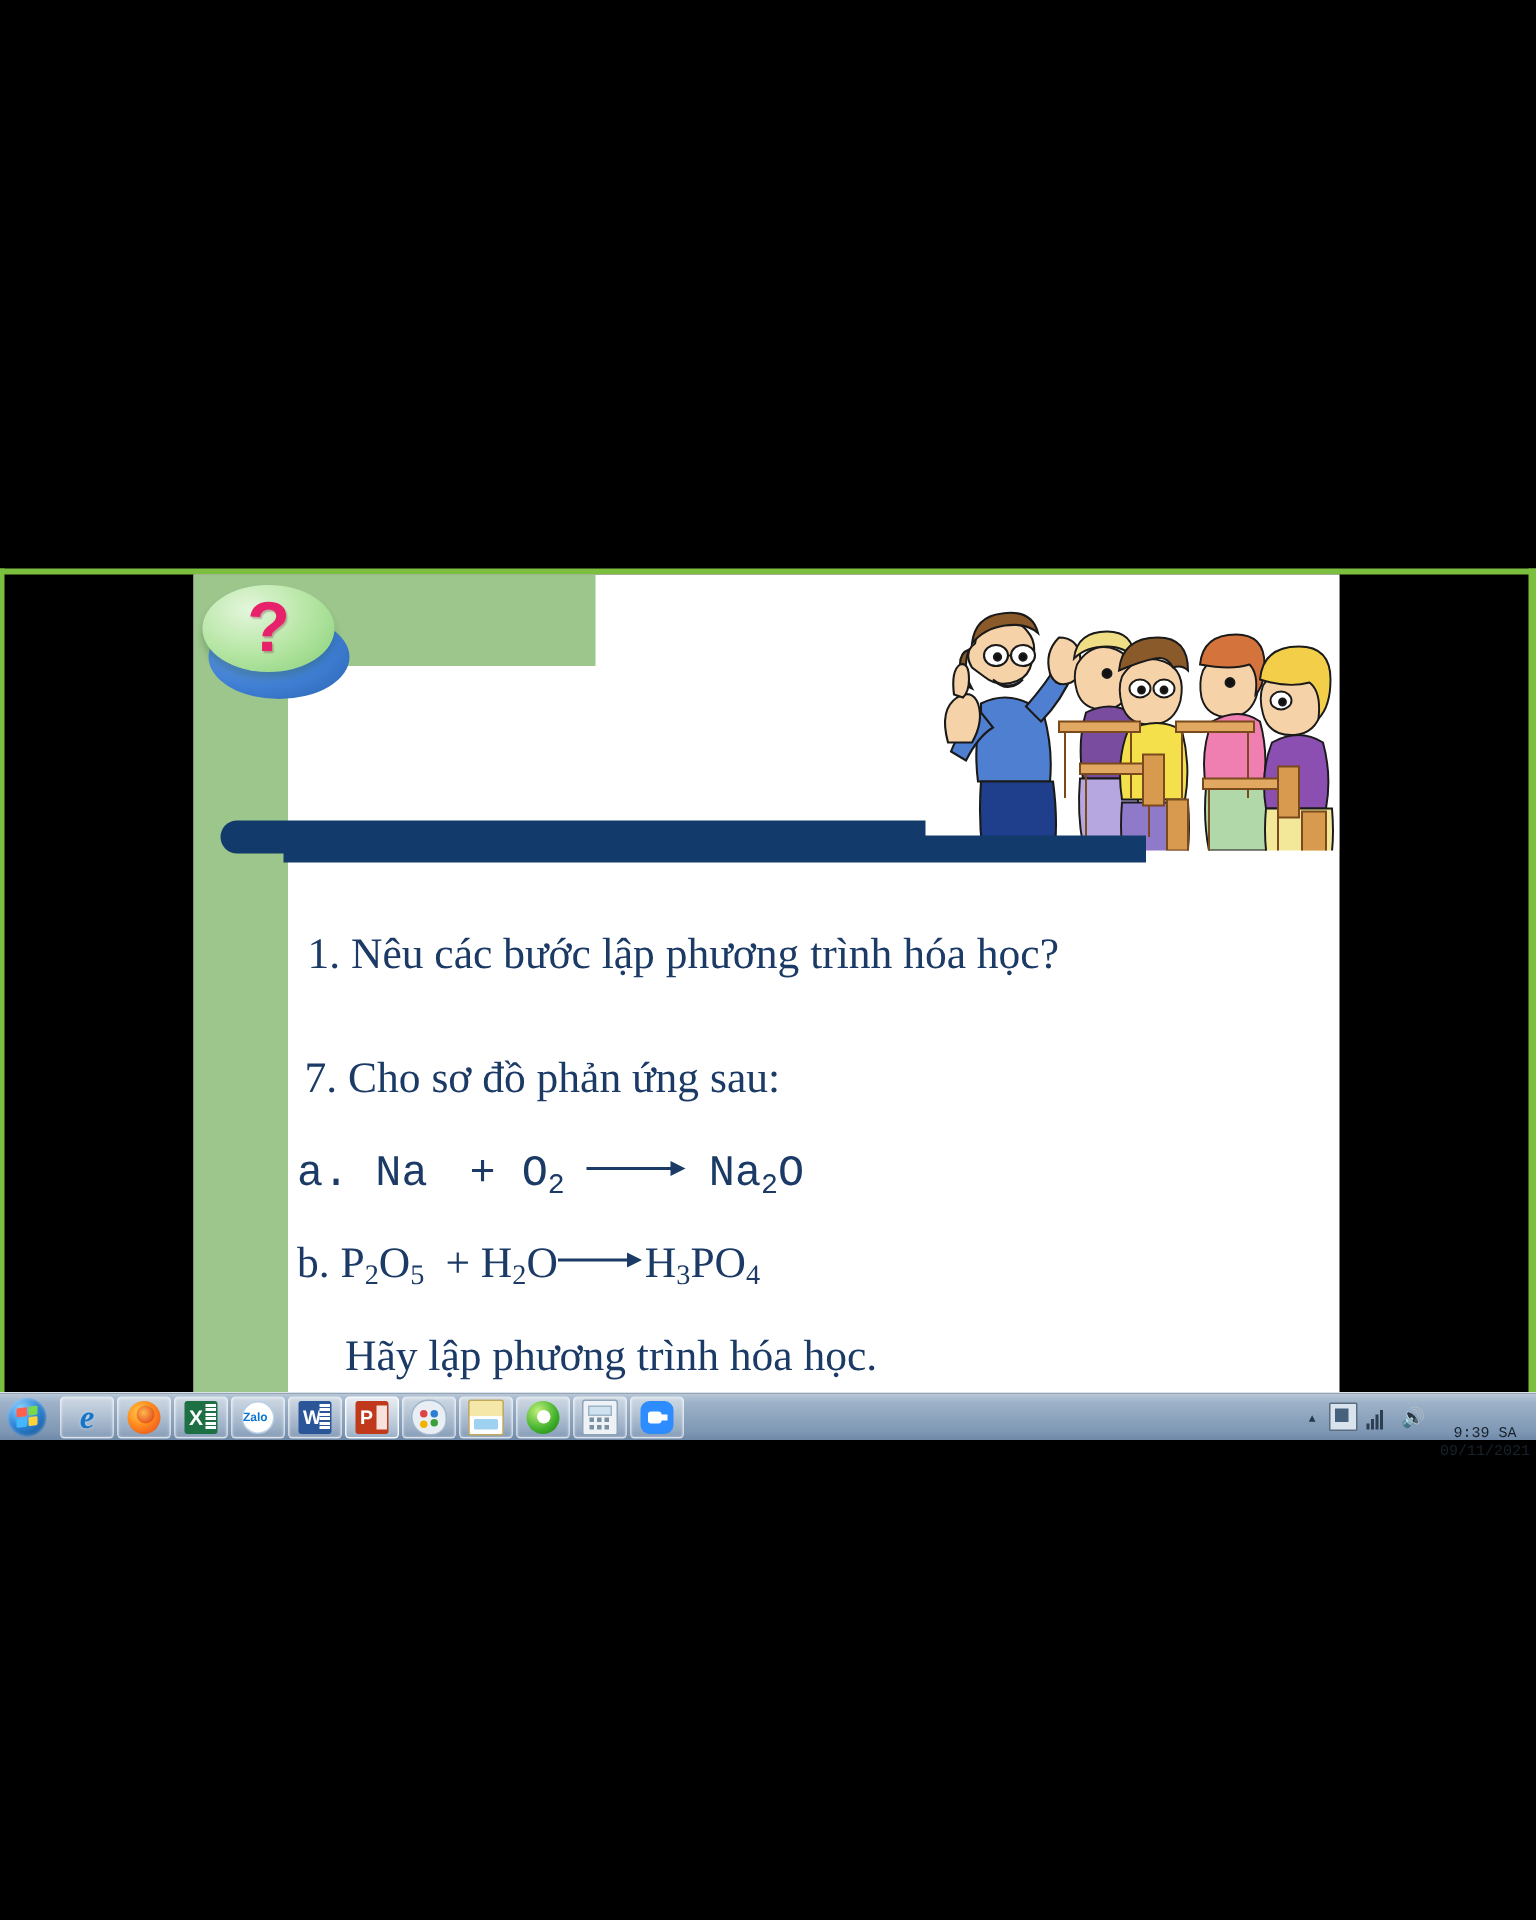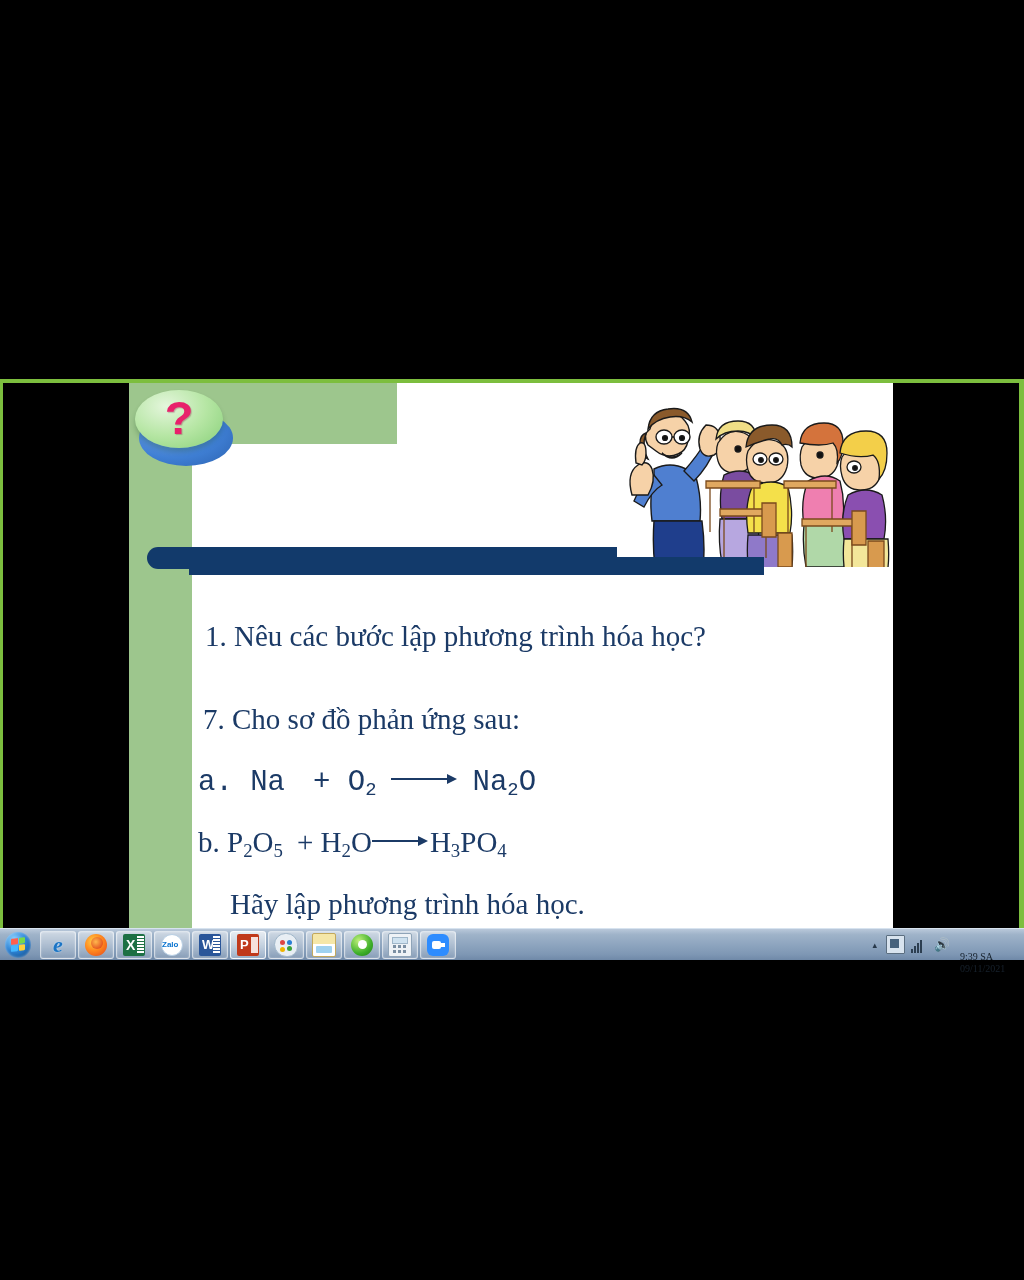--- a/index.html
+++ b/index.html
@@ -521,23 +521,24 @@
   .tray-bars i:nth-child(3) { height: 10px; }
   .tray-bars i:nth-child(4) { height: 13px; }
   .tray-vol {
     color: #22303d;
     font-size: 13px;
     line-height: 17px;
     text-align: center;
   }
   .clock {
     color: #17222d;
-    font-family: Liberation Serif, serif;
+    font-family: Liberation Mono, monospace;
     font-size: 10px;
     line-height: 12px;
+    text-align: center;
     margin-left: 6px;
     min-width: 60px;
     margin-top: 36px;
   }
 </style>
 </head>
 <body>
 
 <div class="screen-region">
   <div class="green-edge-top"></div>

